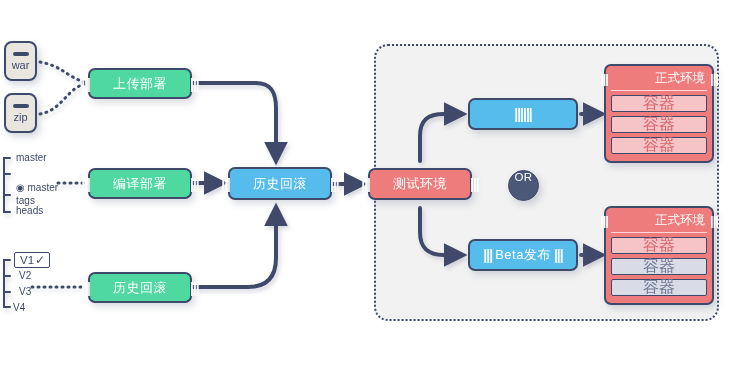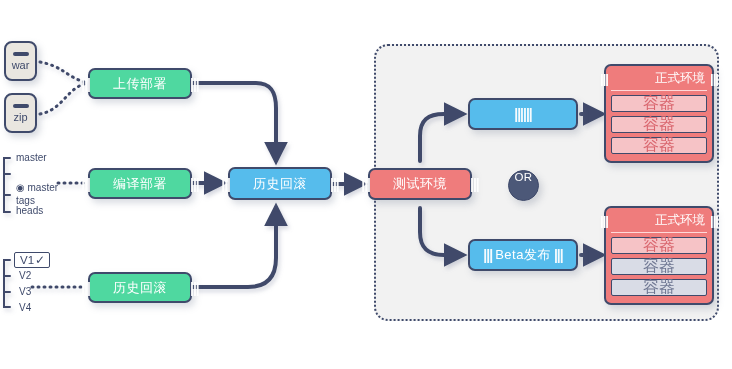--- a/index.html
+++ b/index.html
@@ -122,21 +122,21 @@
   </div>
   <div class="treetxt" style="left:16px;top:195px;">tags</div>
   <div class="treetxt" style="left:16px;top:205px;">heads</div>
 
   <div class="v1box" style="left:14px;top:252px;width:36px;height:16px;">
     <span>V1</span>
     <span class="chk">✓</span>
   </div>
   <div class="treetxt" style="left:19px;top:270px;">V2</div>
   <div class="treetxt" style="left:19px;top:286px;">V3</div>
-  <div class="treetxt" style="left:19px;top:302px;">V4</div>
+  <div class="treetxt" style="left:13px;top:302px;">V4</div>
 
   <div class="node green" style="left:88px;top:68px;width:104px;height:31px;">
     <span class="bars">|||</span>
     <span class="lbl">上传部署</span>
     <span class="bars">|||</span>
   </div>
 
   <div class="node green" style="left:88px;top:168px;width:104px;height:31px;">
     <span class="bars">|||</span>
     <span class="lbl">编译部署</span>

